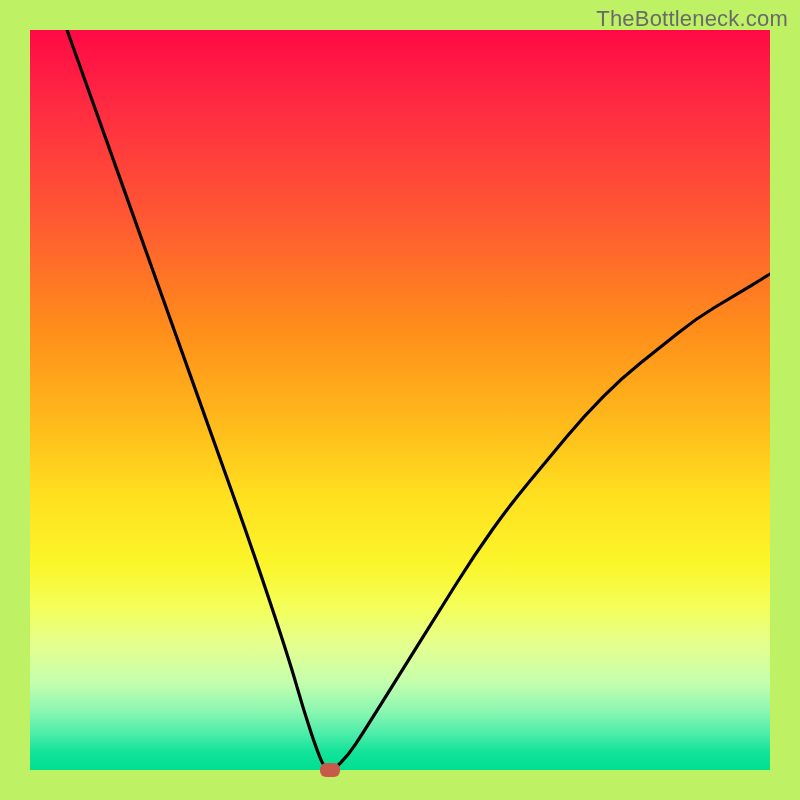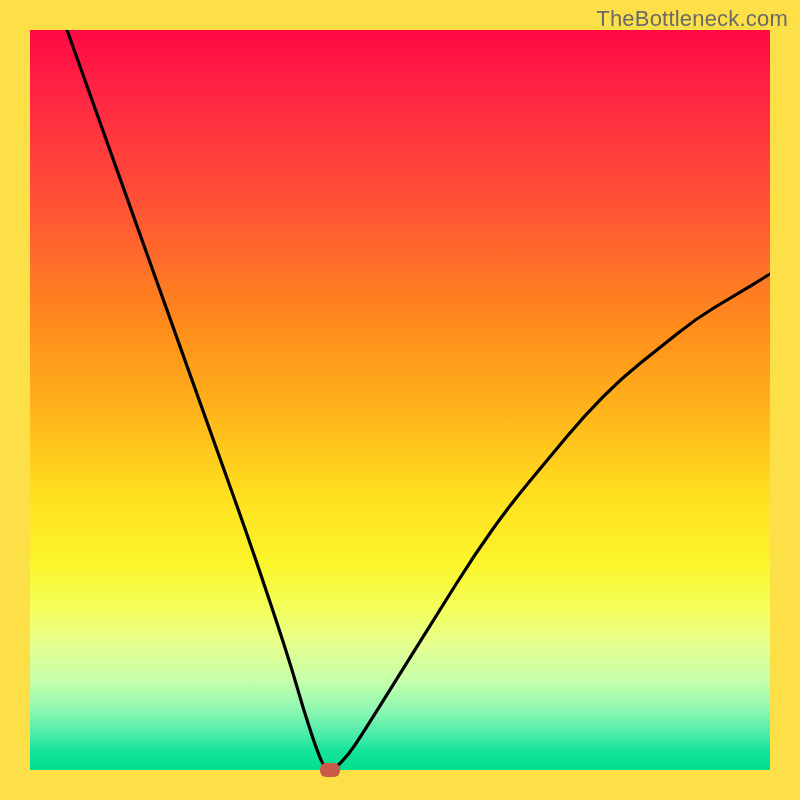--- a/index.html
+++ b/index.html
@@ -8,21 +8,21 @@
     width: 800px;
     height: 800px;
     overflow: hidden;
     font-family: Arial, Helvetica, sans-serif;
     background: #000;
   }
   .frame {
     width: 800px;
     height: 800px;
     position: relative;
-    background: #fde047;
+    background: #bef264;
   }
   .watermark {
     position: absolute;
     top: 6px;
     right: 12px;
     color: #6a6a6a;
     font-size: 22px;
     font-weight: 500;
     letter-spacing: 0.2px;
     user-select: none;

